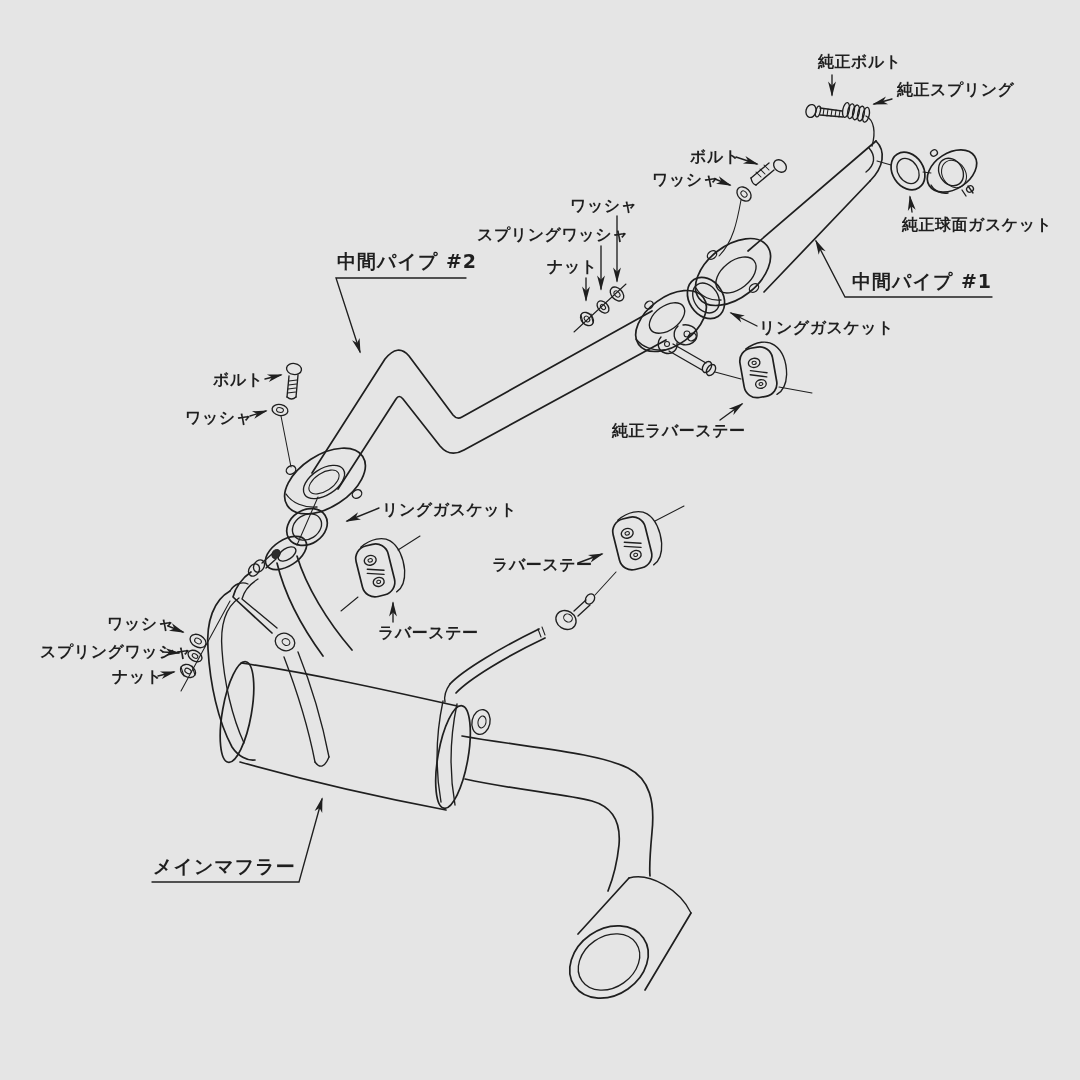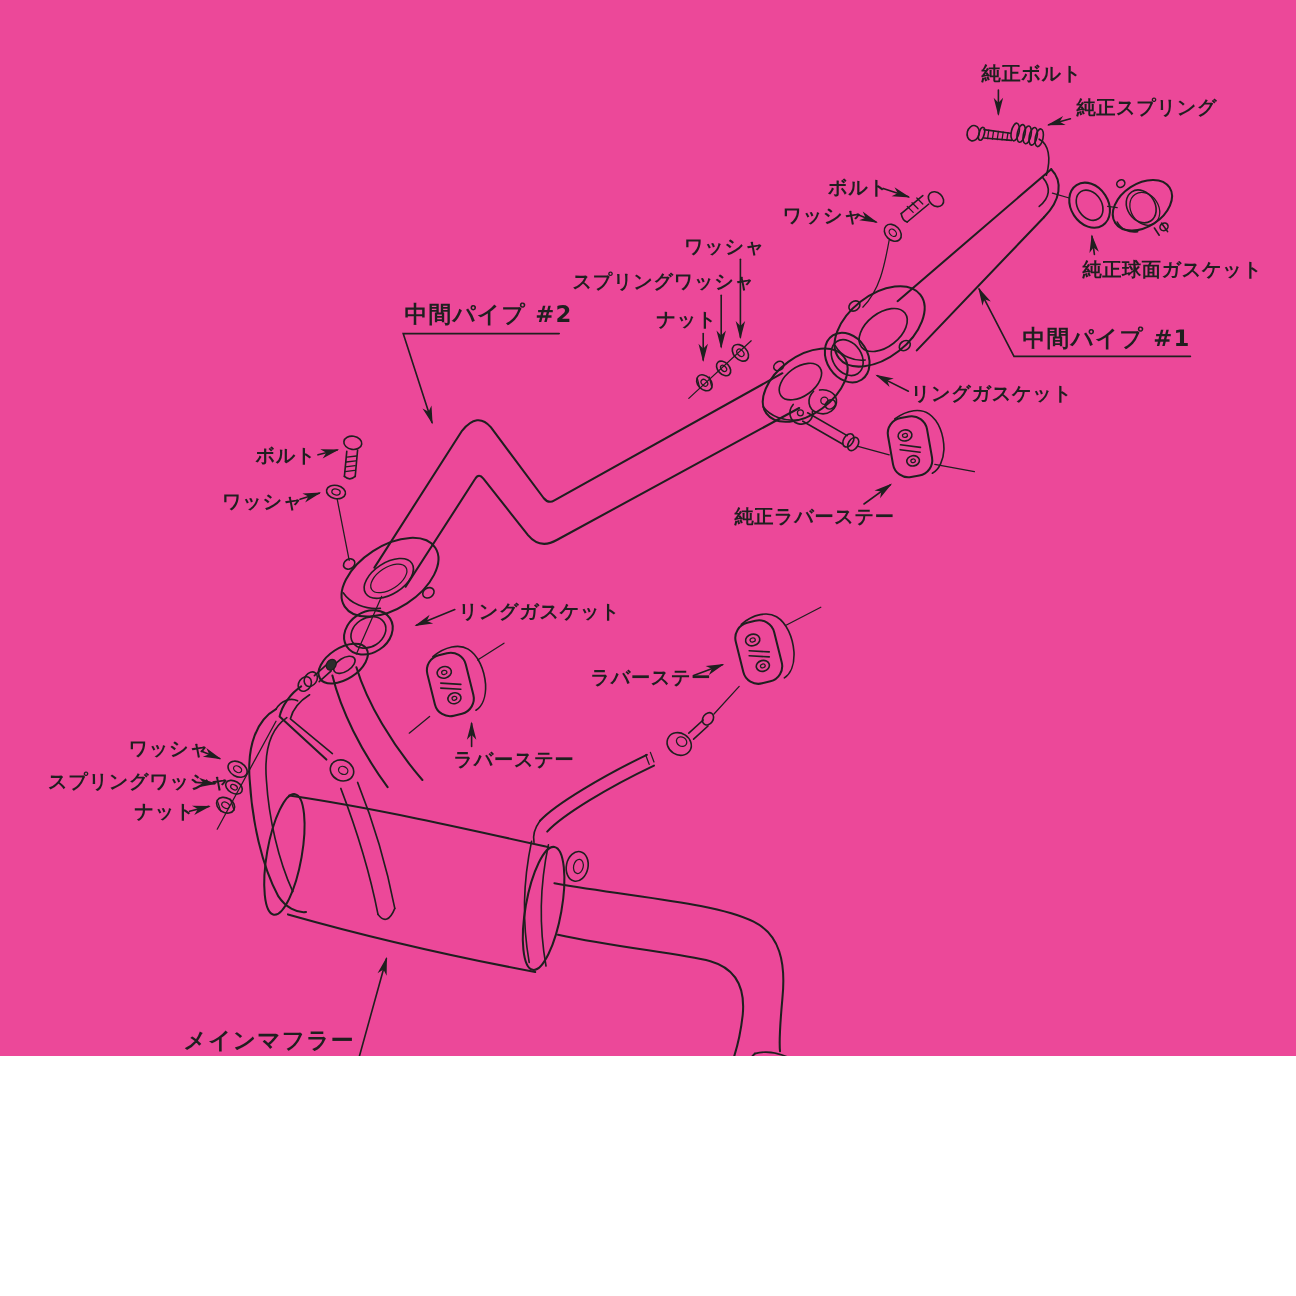--- a/index.html
+++ b/index.html
@@ -1,16 +1,16 @@
 <!DOCTYPE html>
 <html><head>
 <meta charset="utf-8">
 <style>
   html,body{margin:0;padding:0;background:#fff;}
-  .stage{position:relative;width:1080px;height:880px;background:#ec4899;overflow:hidden;}
+  .stage{position:relative;width:1080px;height:1080px;background:#e5e5e5;overflow:hidden;}
   svg{position:absolute;left:0;top:0;}
   .s1{fill:none;stroke:#1f1f1f;stroke-width:1.7;stroke-linecap:round;stroke-linejoin:round;}
   .s2{fill:none;stroke:#1f1f1f;stroke-width:1.35;stroke-linecap:round;stroke-linejoin:round;}
   .s3{fill:none;stroke:#1f1f1f;stroke-width:1.05;stroke-linecap:round;stroke-linejoin:round;}
   .ld{fill:none;stroke:#1f1f1f;stroke-width:1.35;stroke-linecap:round;}
   .lbl{font:600 16px "DejaVu Sans",sans-serif;fill:#1f1f1f;letter-spacing:.5px;}
   .big{font:600 19px "DejaVu Sans",sans-serif;fill:#1f1f1f;letter-spacing:1px;}
   .dk{fill:#2c2c2c;stroke:#1f1f1f;stroke-width:1;}
 </style>
 </head>

